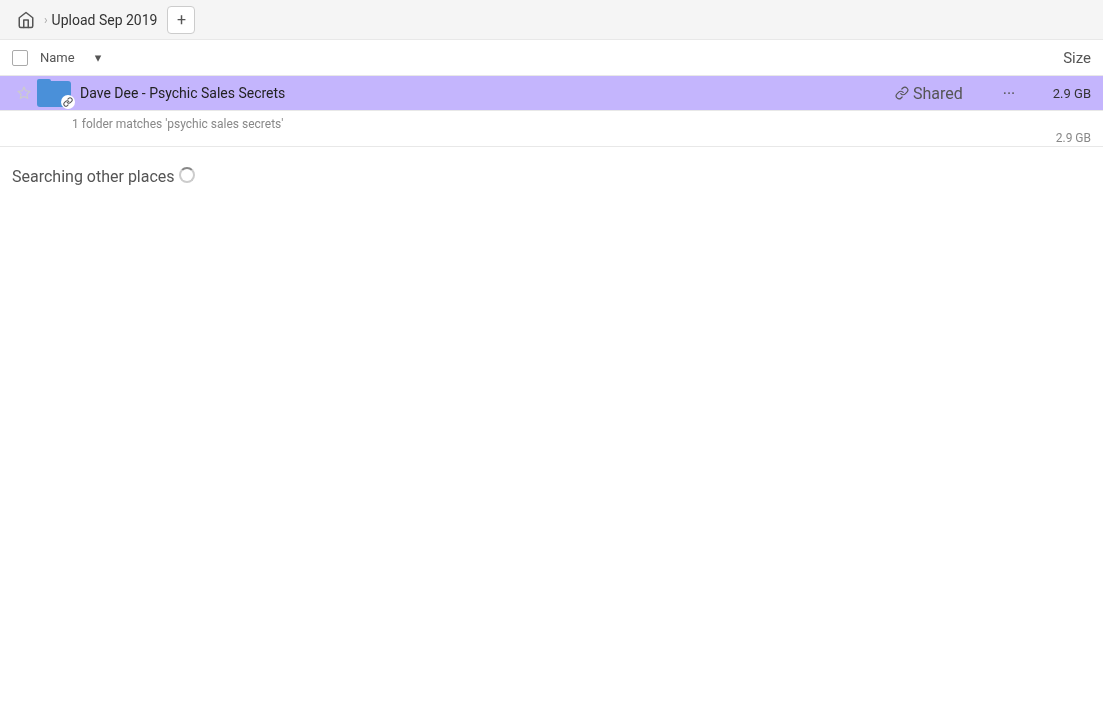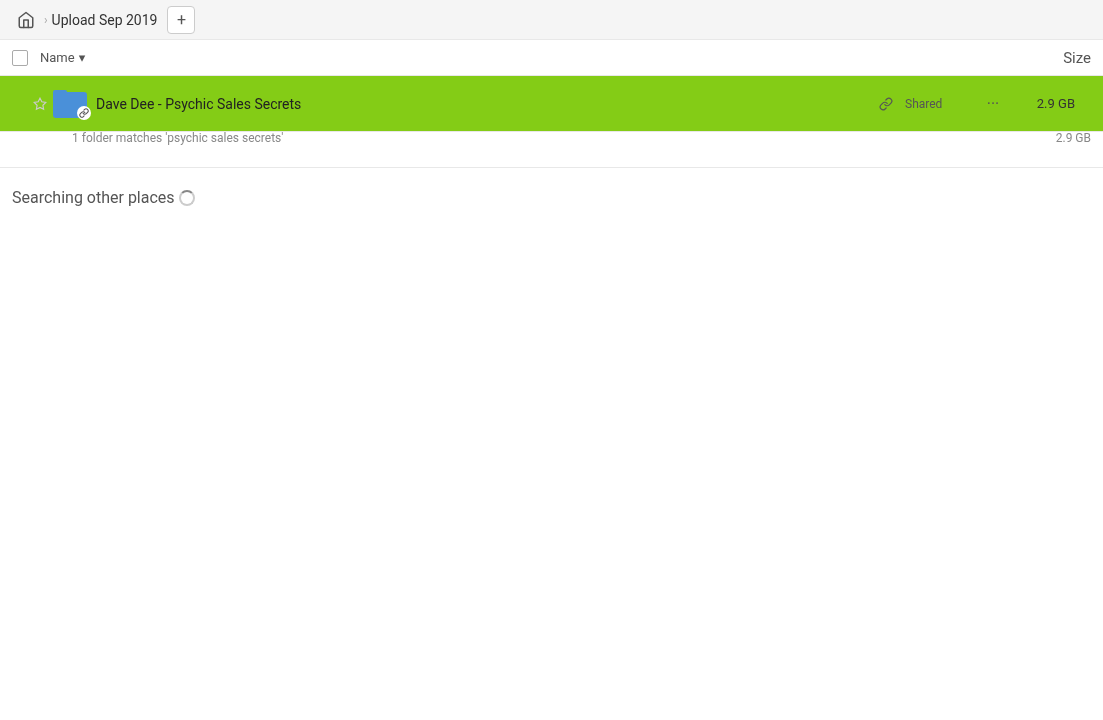--- a/index.html
+++ b/index.html
@@ -72,40 +72,40 @@
 
     .col-checkbox {
       width: 28px;
       display: flex;
       align-items: center;
     }
 
     .col-name {
       flex: 1;
       display: flex;
-      gap: 4px;
+      gap: 20px;
       color: #555;
       font-size: 13px;
       cursor: pointer;
     }
 
     .col-size {
       width: 80px;
       text-align: right;
       color: #555;
       font-size: 15px;
     }
 
     
     .file-row {
       display: flex;
       align-items: center;
-      padding: 6px 28px;
-      height: 56px;
-      background: #84cc16;
+      padding: 6px 12px;
+      height: 35px;
+      background: #c4b5fd;
       border-bottom: 1px solid #e8e8e8;
       cursor: pointer;
     }
 
     .star-btn {
       width: 24px;
       display: flex;
       align-items: center;
       justify-content: center;
       color: #ccc;
@@ -165,23 +165,23 @@
 
     .file-name {
       flex: 1;
       font-size: 14px;
       color: #222;
     }
 
     .shared-area {
       display: flex;
       align-items: center;
-      gap: 12px;
-      color: #555;
-      font-size: 12px;
+      gap: 4px;
+      color: #555;
+      font-size: 16px;
       width: 100px;
     }
 
     .more-btn {
       width: 28px;
       height: 28px;
       display: flex;
       align-items: center;
       justify-content: center;
       border-radius: 4px;
@@ -194,38 +194,39 @@
     .file-size {
       width: 60px;
       text-align: right;
       font-size: 13px;
       color: #333;
     }
 
     
     .match-row {
       display: flex;
-      align-items: flex-end;
+      align-items: flex-start;
       padding: 6px 12px 22px 72px;
       height: 36px;
       color: #888;
       font-size: 12px;
       border-bottom: 1px solid #e8e8e8;
+      flex-direction: column;
     }
 
     .match-size {
       margin-left: auto;
       color: #888;
       font-size: 12px;
     }
 
     
     .searching-row {
       display: flex;
-      align-items: center;
+      align-items: flex-start;
       padding: 20px 12px 10px 12px;
       gap: 4px;
     }
 
     .searching-text {
       font-size: 16px;
       color: #555;
       font-weight: 400;
     }
 

